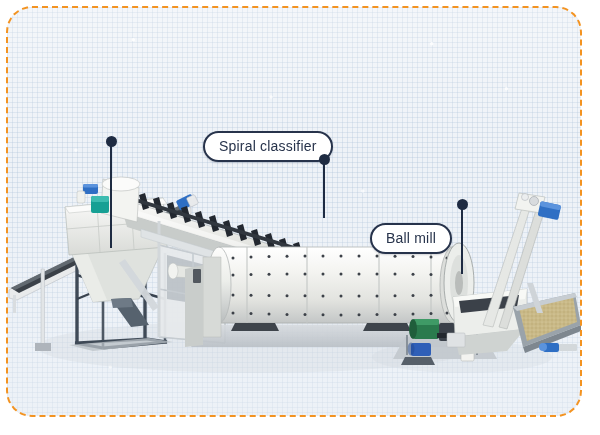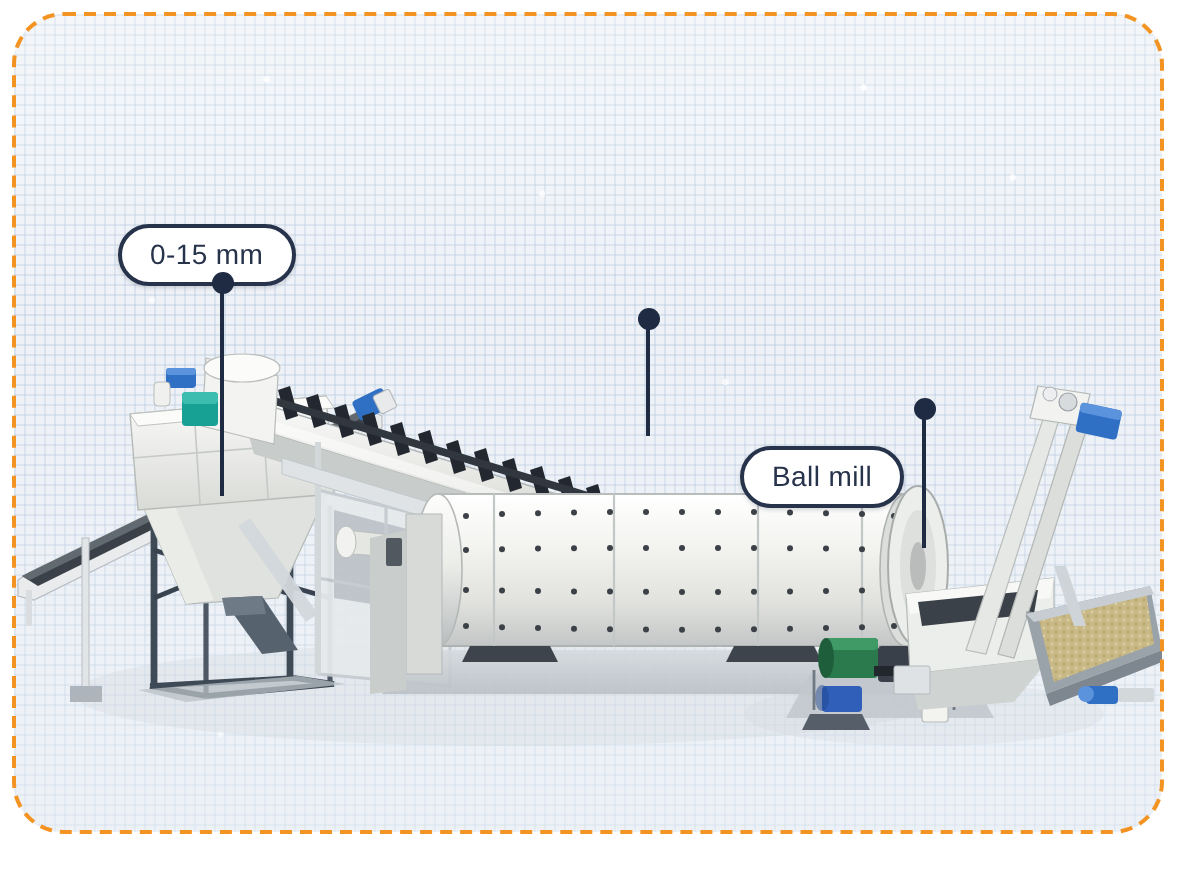--- a/index.html
+++ b/index.html
@@ -393,23 +393,23 @@
 
       <rect x="536" y="336" width="16" height="9" rx="2" fill="#2f6fc4"></rect>
       <circle cx="536" cy="340" r="4" fill="#5b93dd"></circle>
       <rect x="552" y="337" width="18" height="7" rx="1" fill="#d3d8db"></rect>
     </g>
 
   </svg>
 
   <div class="lead" style="left:110px;top:146px;height:102px;"></div>
   <div class="dot" style="left:105.5px;top:135.5px;"></div>
-  <div class="callout" style="left:59px;top:112px;">0-15 mm</div>
 
   <div class="lead" style="left:323px;top:164px;height:54px;"></div>
   <div class="dot" style="left:318.5px;top:153.5px;"></div>
+  <div class="callout" style="left:203px;top:131px;">Spiral classifier</div>
 
   <div class="lead" style="left:461px;top:209px;height:65px;"></div>
   <div class="dot" style="left:456.5px;top:198.5px;"></div>
   <div class="callout" style="left:370px;top:176px;margin-top:47px;">Ball mill</div>
 
   <div id="frame"></div>
 </div>
 
 </body></html>

